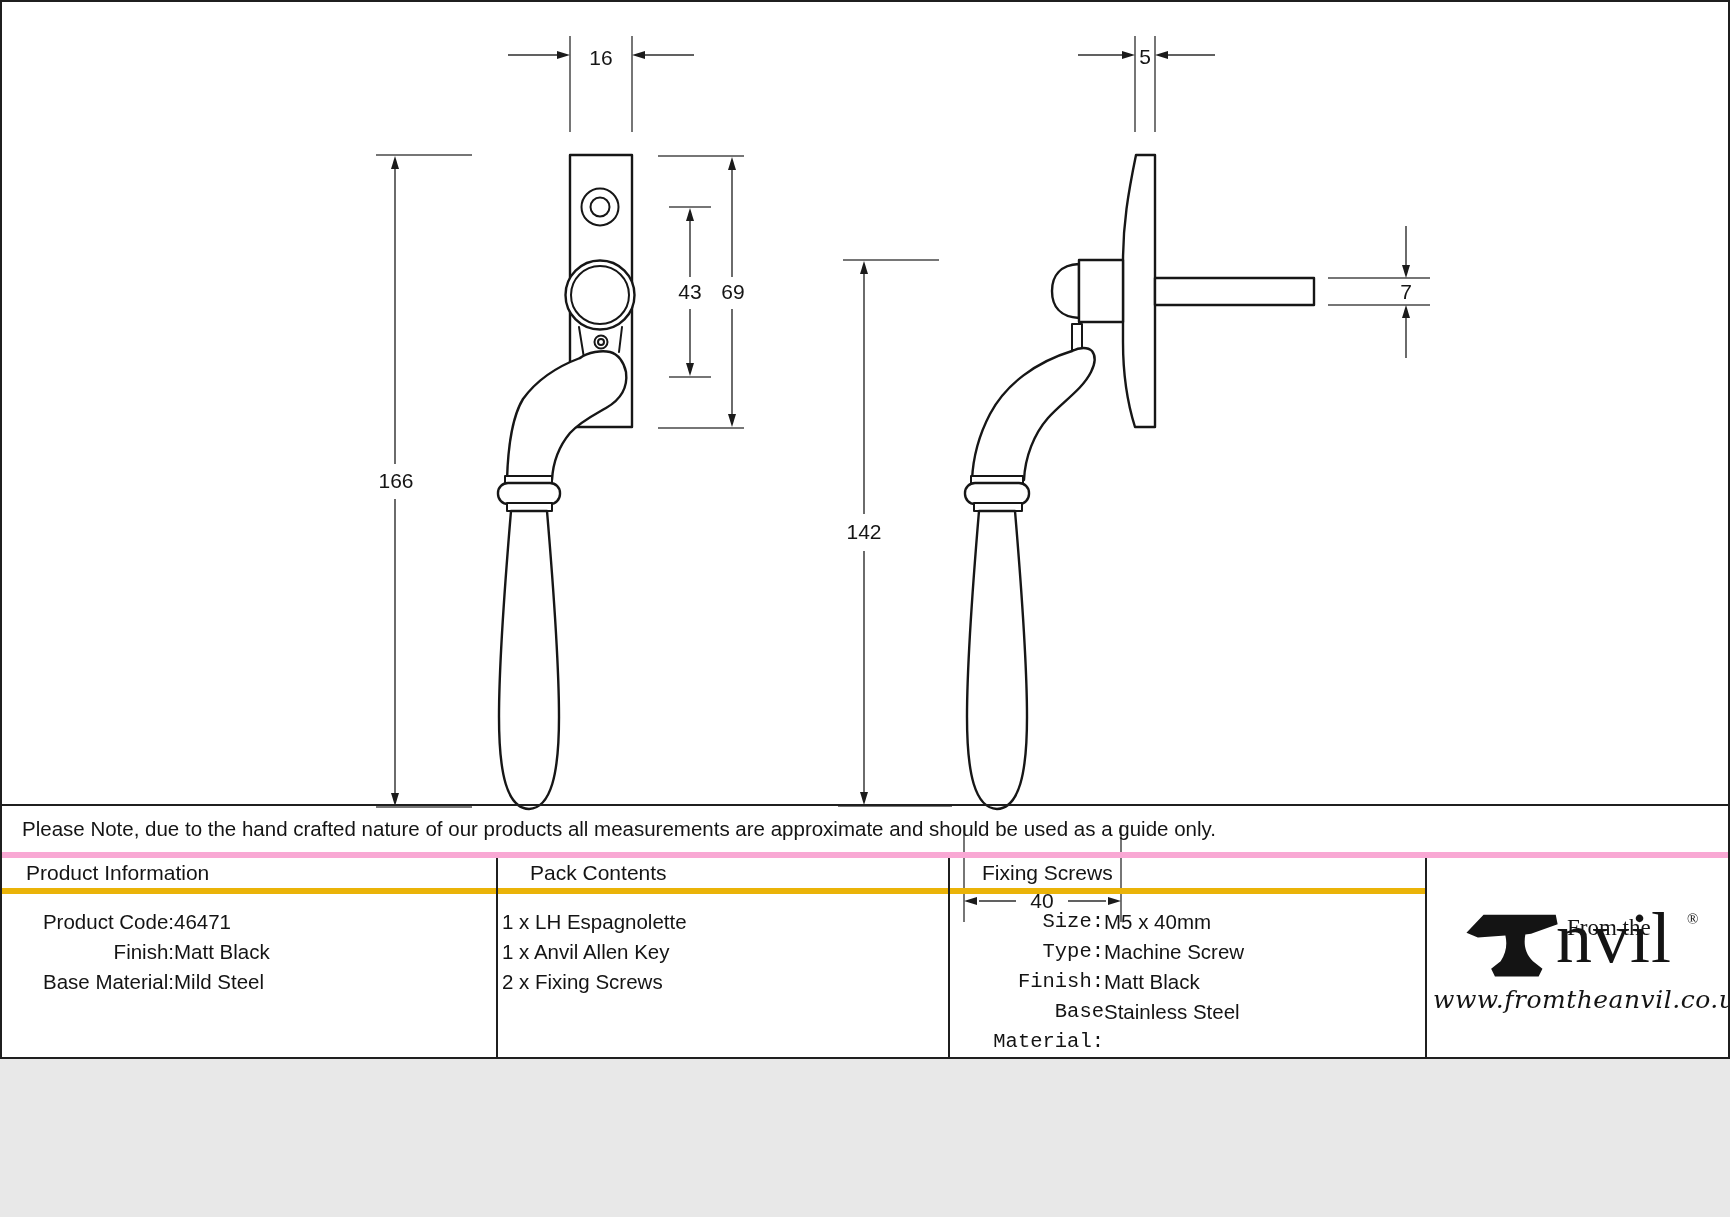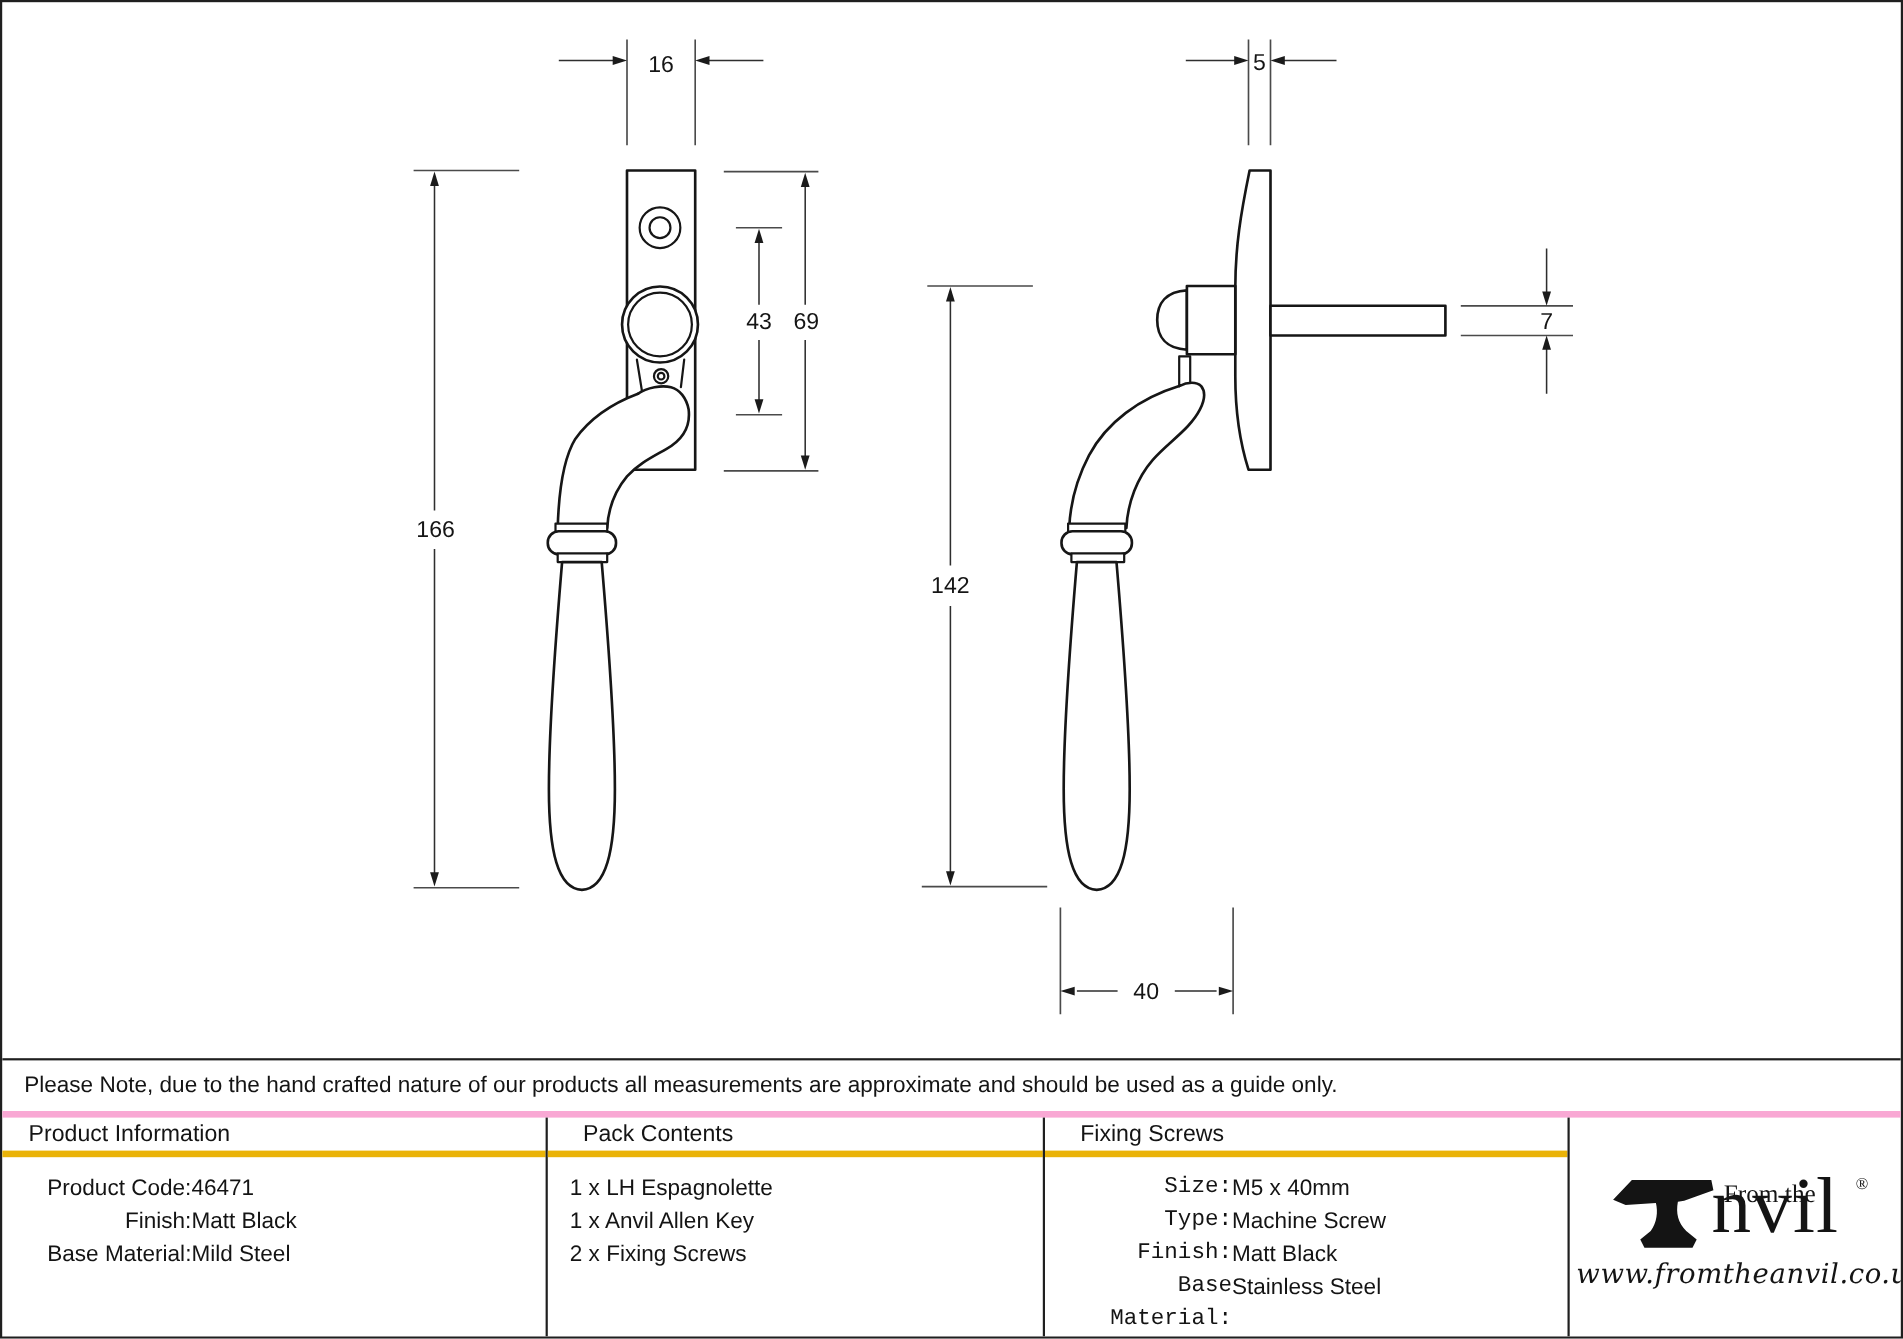--- a/index.html
+++ b/index.html
@@ -1,17 +1,17 @@
 <!DOCTYPE html>
 <html><head>
 <meta charset="utf-8">
 <style>
   html,body{margin:0;padding:0;background:#e8e8e8;}
   .sheet{
-    position:relative;width:1730px;height:1217px;background:#fff;
+    position:relative;width:1730px;height:1059px;background:#fff;
     border:2px solid #1f1f1f;box-sizing:border-box;overflow:hidden;
     font-family:"Liberation Sans",sans-serif;color:#141414;
   }
   svg{display:block}
   .drawing{position:absolute;left:0;top:0;}
   .part{fill:#fff;stroke:#161616;stroke-width:2.4;stroke-linejoin:round;stroke-linecap:round;}
   .thin{stroke-width:2;}
   .nofill{fill:none;}
   .fillonly{fill:#fff;stroke:none;}
   .ext{stroke:#4a4a4a;stroke-width:1.5;fill:none;}
@@ -22,21 +22,21 @@
   .bottom{position:absolute;left:0;right:0;top:954;bottom:0;border-top:2px solid #1f1f1f;display:flex;flex-direction:column;}
   .note-row{height:46px;border-bottom:6px solid #f9a8d4;line-height:46px;padding-left:20px;font-size:20.5px;white-space:nowrap;}
   .tbl{flex:1;display:flex;}
   .col{position:relative;box-sizing:border-box;}
   .bl{border-left:2px solid #1f1f1f;}
   .hdr{height:36px;box-sizing:border-box;border-bottom:6px solid #eab308;font-size:21px;display:flex;align-items:center;}
   .hdr.p24{padding-left:24px;}
   .hdr.p20{padding-left:32px;}
   .body{padding-top:13px;font-size:20.5px;line-height:30px;}
   .body.p24{padding-left:24px;}
-  .body.p20{padding-left:20px;}
+  .body.p20{padding-left:4px;}
   .kv{display:flex;text-align:right;}
   .k1{width:148px;flex:none;}
   .k3{width:150px;flex:none;font-family:Liberation Mono, monospace;}
   .logo-cell{overflow:hidden;}
   .logo-wrap{position:absolute;inset:0;}
   .anvil{position:absolute;left:38px;top:50px;}
   .fromthe{position:absolute;left:140px;top:57px;font:23px "Liberation Serif",serif;text-align:center;}
   .nvil{position:absolute;left:129px;top:44px;font:72px/72px "Liberation Serif",serif;letter-spacing:1px;}
   .reg{position:absolute;left:260px;top:53px;font:15px "Liberation Serif",serif;}
   .url{position:absolute;left:6px;right:6px;top:127px;text-align:center;

